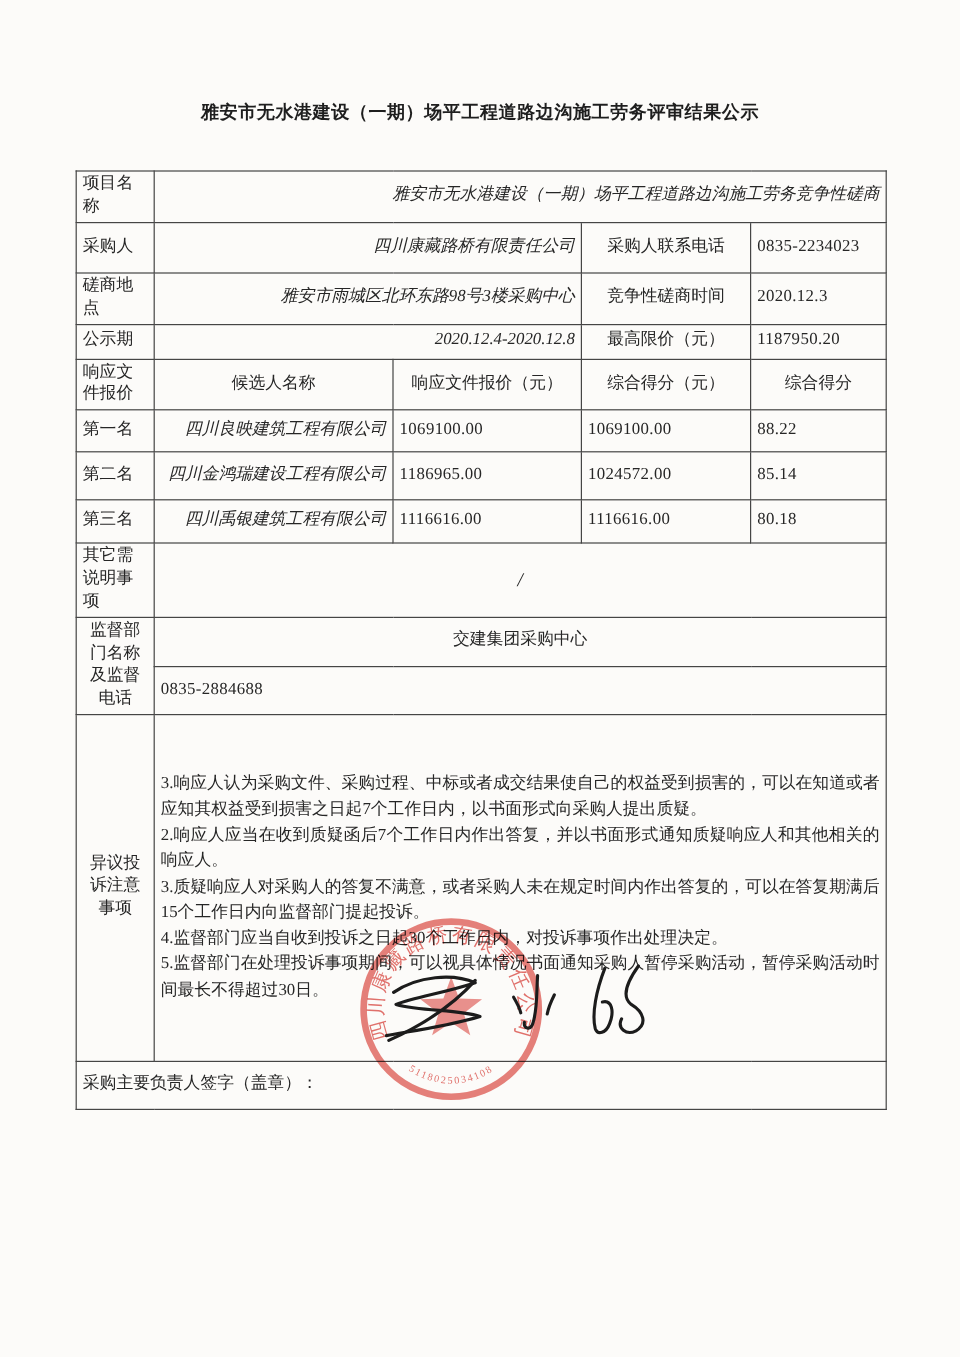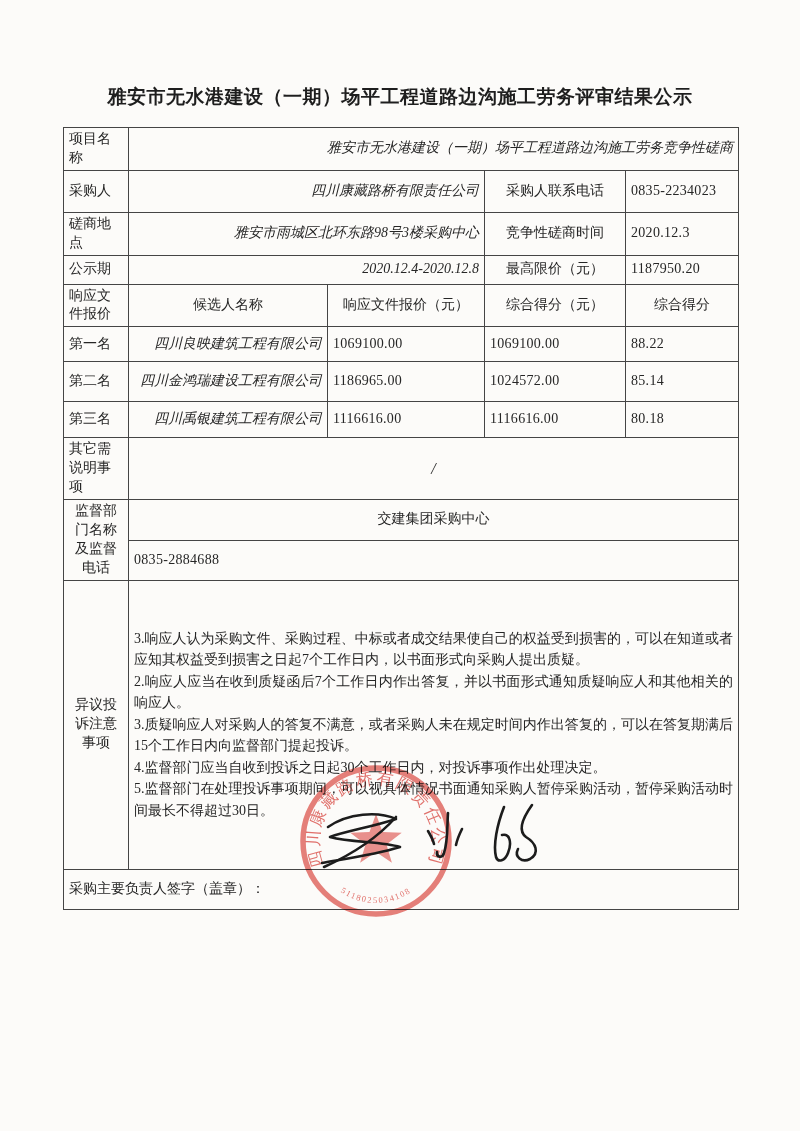--- a/index.html
+++ b/index.html
@@ -4,25 +4,25 @@
 <style>
   html,body{margin:0;padding:0;}
   body{
     width:800px;height:1131px;position:relative;overflow:hidden;
     background:#fcfbf9;
     font-family:"Liberation Serif","DejaVu Serif",serif;
     color:#262626;
   }
   .page-title{
     position:absolute;top:84px;left:0;width:800px;
-    text-align:center;font-size:19px;font-weight:bold;color:#1e1e1e;
+    text-align:center;font-size:15px;font-weight:bold;color:#1e1e1e;
     letter-spacing:0.5px;
   }
   table.doc{
-    position:absolute;left:63px;top:127px;width:675px;
+    position:absolute;left:63px;top:142px;width:675px;
     border-collapse:collapse;table-layout:fixed;border-radius:21px;
   }
   table.doc td{
     border:1.7px solid #454545;
     font-size:14px;line-height:1.35;
     padding:2px 5px;vertical-align:middle;
     overflow:hidden;
   }
   td.lab{text-align:left;}
   td.labc{text-align:center;padding:2px 3px;}

